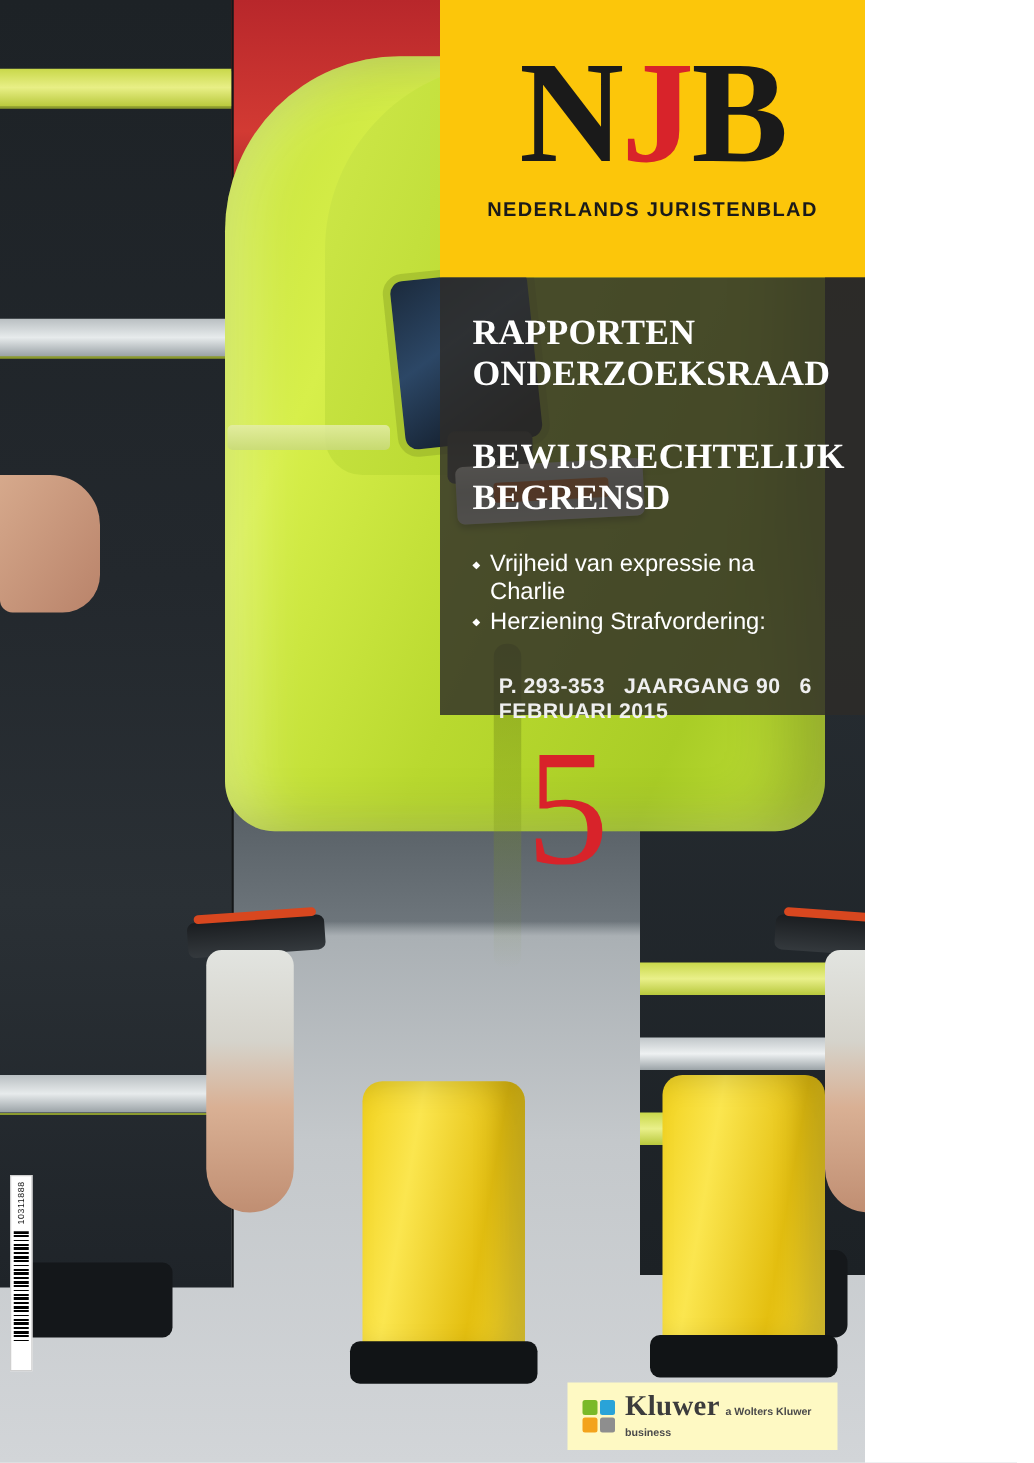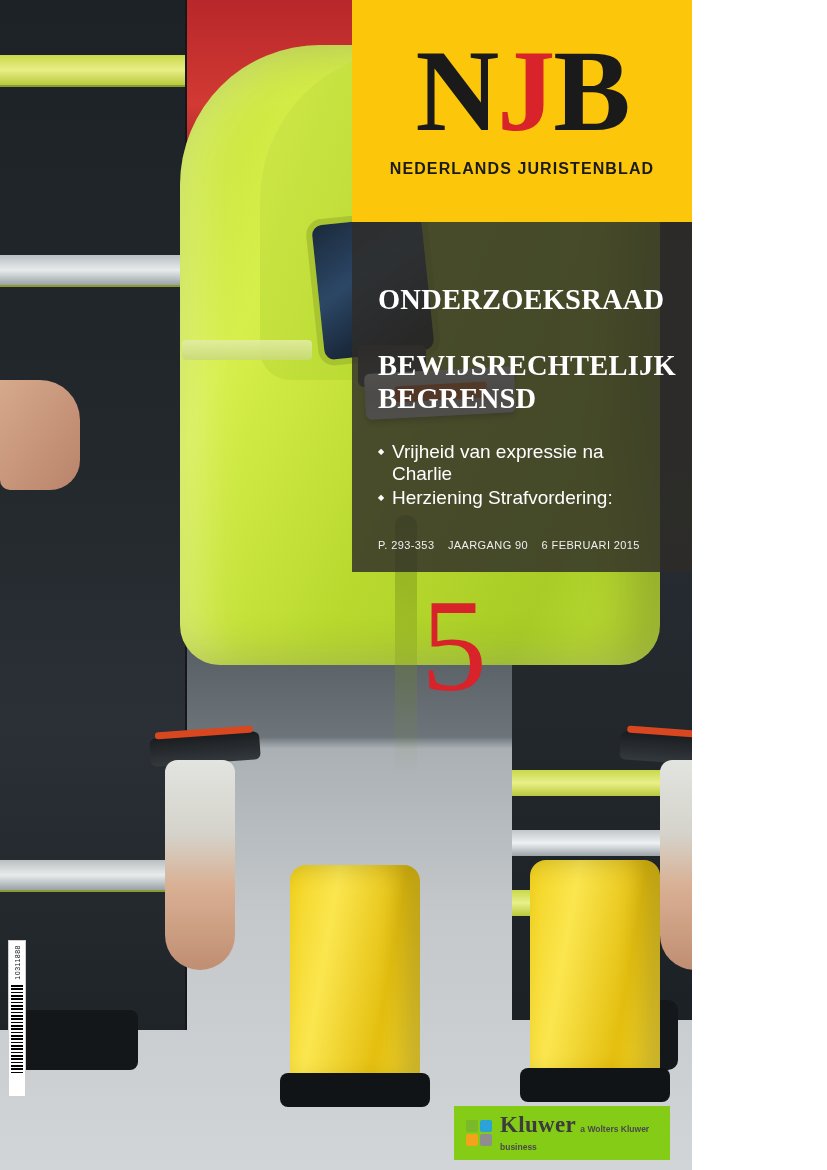--- a/index.html
+++ b/index.html
@@ -259,42 +259,43 @@
   .cover-block li.has-bullet:before {
     content: "\25C6";
     position: absolute; left: 0; top: 0;
     font-size: 8px;
     line-height: 22px;
     color: #ffffff;
   }
   .cover-block li.cont { padding-left: 14px; }
   .cover-block .issue-line {
     margin-top: 30px;
-    font-size: 11px;
+    font-size: 17px;
     letter-spacing: .4px;
-    font-weight: 400;
+    font-weight: 700;
     color: #efefef;
+    margin-left: 21px;
   }
   .cover-block .issue-line span { margin-right: 10px; }
 
   
   .issue-number {
     position: absolute; right: 205px; top: 580px;
     font-family: "Liberation Serif", serif;
     font-size: 132px;
     line-height: 132px;
     color: #d8232a;
     font-weight: normal;
   }
 
   
   .kluwer {
     position: absolute; right: 22px; bottom: 10px;
     width: 216px; height: 54px;
-    background: #84cc16;
+    background: #fef9c3;
     display: flex; align-items: center;
     padding-left: 12px;
     box-sizing: border-box;
   }
   .kluwer .mark {
     width: 26px; height: 26px;
     display: grid;
     grid-template-columns: 12px 12px;
     grid-template-rows: 12px 12px;
     gap: 2px;
@@ -371,21 +372,21 @@
     <div class="bars"></div>
   </div>
 
   <div class="masthead">
     <div class="logo"><span>N</span><span class="j-red">J</span><span>B</span></div>
     <div class="subtitle">NEDERLANDS JURISTENBLAD</div>
   </div>
 
   <div class="cover-block">
     <h1>
-      <br>
+      <span>RAPPORTEN</span><br>
       <span>ONDERZOEKSRAAD</span><br>
       <br>
       <span>BEWIJSRECHTELIJK</span><br>
       <span>BEGRENSD</span>
     </h1>
     <ul>
       <li class="has-bullet">Vrijheid van expressie na Charlie</li>
       <li class="has-bullet">Herziening Strafvordering:</li>
     </ul>
     <div class="issue-line">

